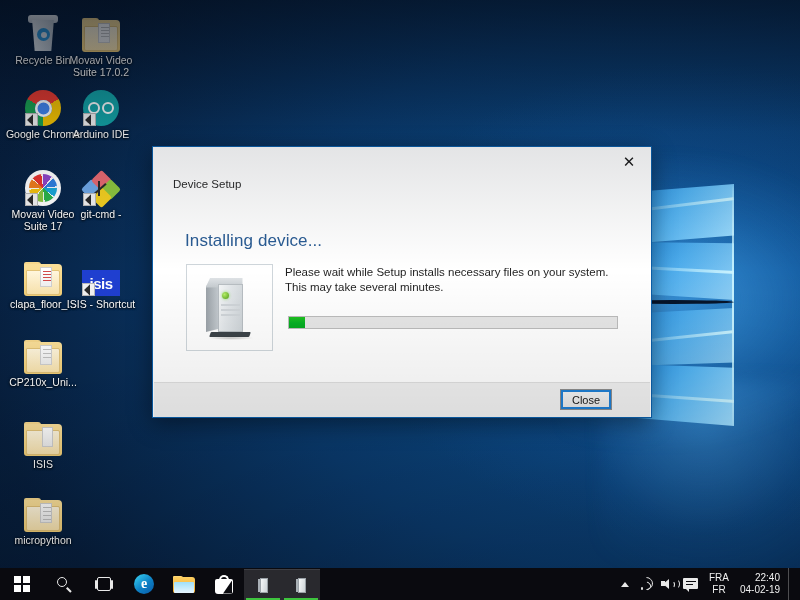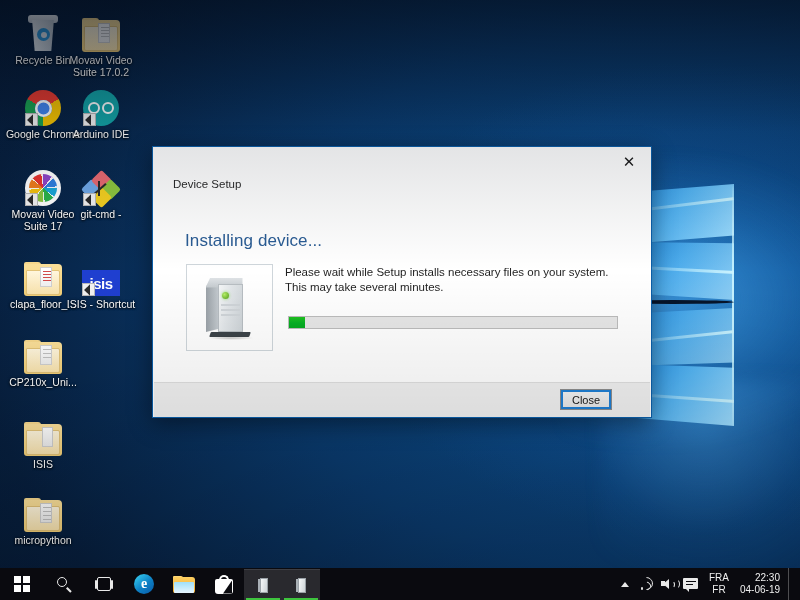--- a/index.html
+++ b/index.html
@@ -559,19 +559,19 @@
           <div class="l2"></div>
       </div>
     </div>
 
     <div id="lang">
       <div>FRA</div>
       <div>FR</div>
     </div>
 
     <div id="clock">
-      <div>22:30</div>
-      <div>04-06-19</div>
+      <div>22:40</div>
+      <div>04-02-19</div>
     </div>
 
     <div id="showDesk"></div>
   </div>
 </div>
 
 </body></html>

